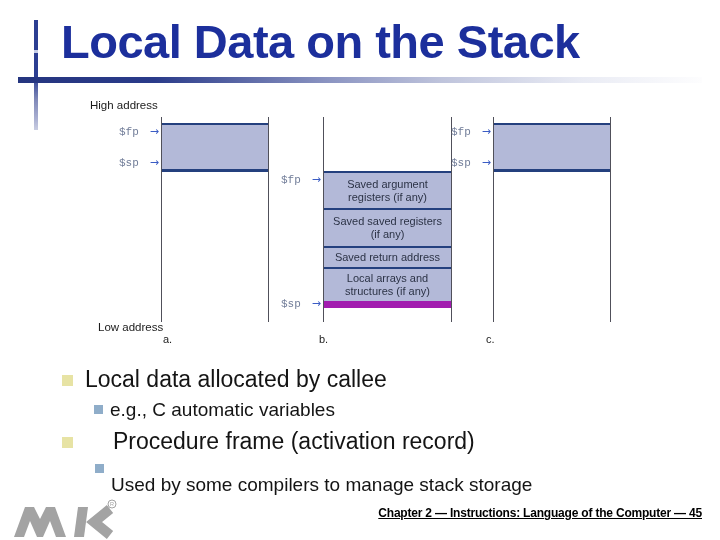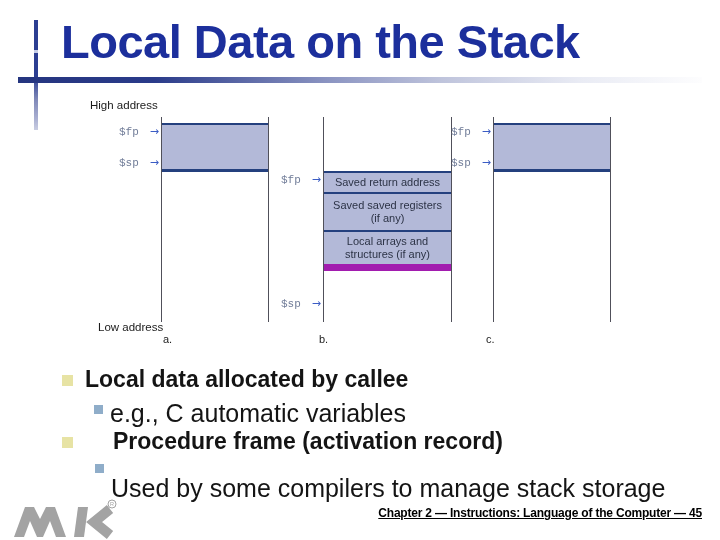--- a/index.html
+++ b/index.html
@@ -39,22 +39,22 @@
   .seg4 { height:39px; border-bottom:7px solid #a21caf; }
   .ptr { position:absolute; width:40px; display:flex; justify-content:space-between; align-items:center;
     font-family:"Liberation Mono", monospace; font-size:11px; color:#707c98; white-space:nowrap; }
   .ptr-arrow { color:#3b5cc4; font-family:"DejaVu Sans", sans-serif; font-size:11px; margin-left:1px; }
 
   
   .bullet-sq { position:absolute; }
   .bullet-sq.l1 { width:11px; height:11px; background:#e7e3a4; }
   .bullet-sq.l2 { width:9px;  height:9px;  background:#8fadc9; }
   .btext { position:absolute; color:#141414; white-space:nowrap; }
-  .btext.l1 { font-size:23px;font-weight:bold; }
-  .btext.l2 { font-size:25px; }
+  .btext.l1 { font-size:23px; }
+  .btext.l2 { font-size:19px; }
 
   
   .footer { position:absolute; right:18px; top:506px; font-size:12px; font-weight:bold;
     color:#000; letter-spacing:-0.2px; white-space:nowrap;text-decoration:underline; }
   .logo { position:absolute; left:12px; top:497px; }
 </style>
 </head>
 <body>
 
 <div class="slide">
@@ -68,22 +68,23 @@
     <div class="addr high">High address</div>
 
     <div class="col col-a"></div>
     <div class="col col-b"></div>
     <div class="col col-c"></div>
 
     <div class="frame-box box-a"></div>
     <div class="frame-box box-c"></div>
 
     <div class="stack-b">
+      <div class="seg seg1">Saved argument registers (if any)</div>
+      <div class="seg seg3">Saved saved registers (if any)</div>
       <div class="seg seg2">Saved return address</div>
-      <div class="seg seg3">Saved saved registers (if any)</div>
       <div class="seg seg4">Local arrays and structures (if any)</div>
     </div>
 
     <div class="ptr" style="left:119px; top:125px;">
       <span>$fp</span>
         <span class="ptr-arrow">→</span>
     </div>
     <div class="ptr" style="left:119px; top:156px;">
       <span>$sp</span>
         <span class="ptr-arrow">→</span>

